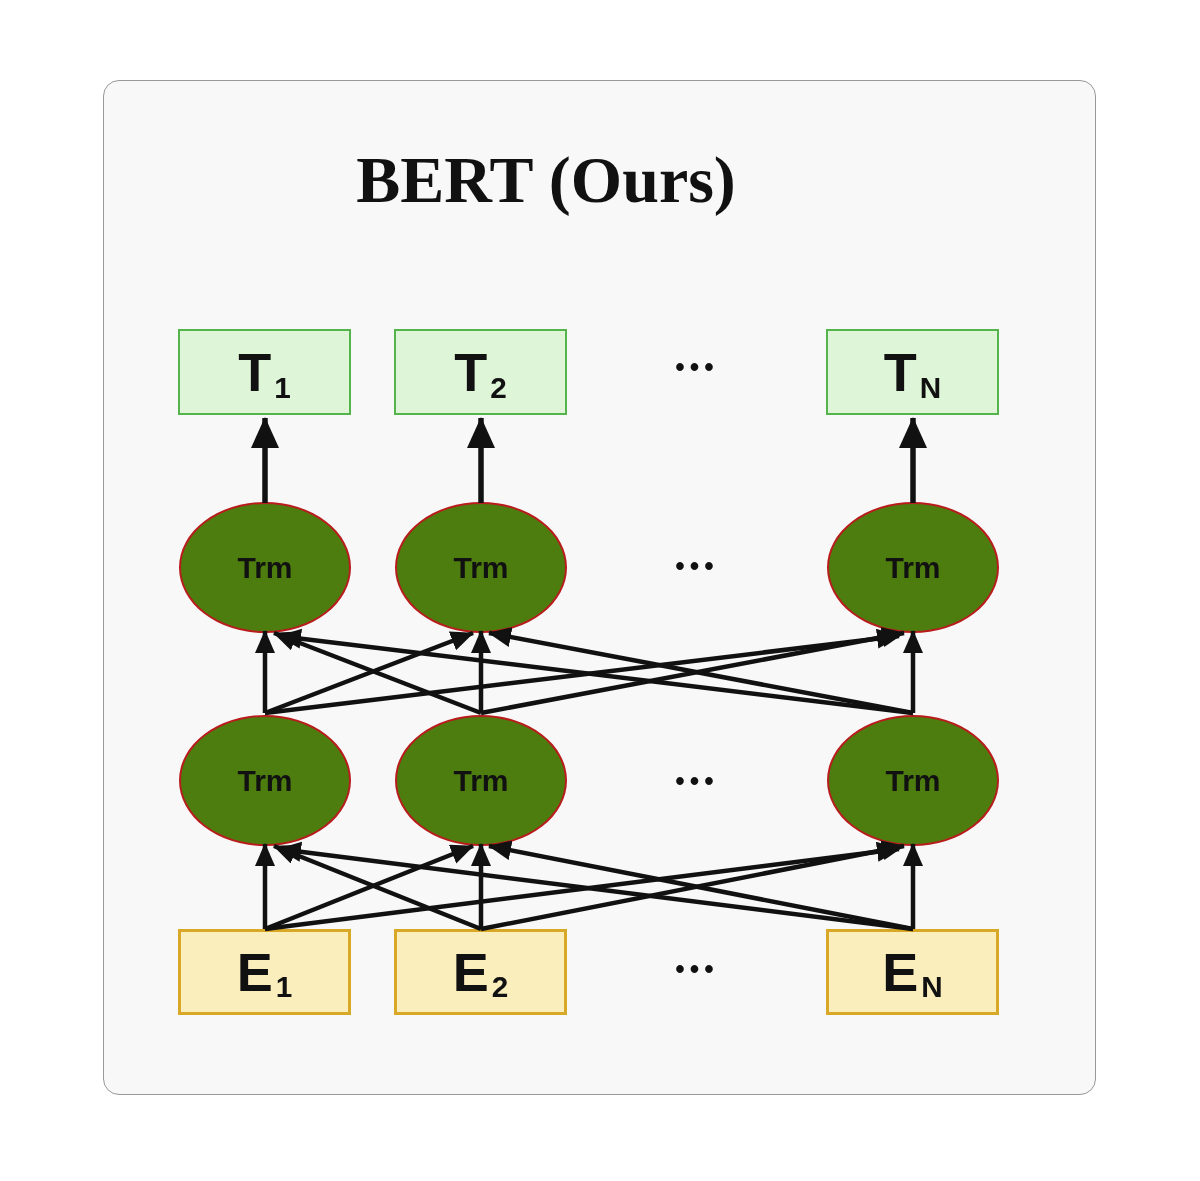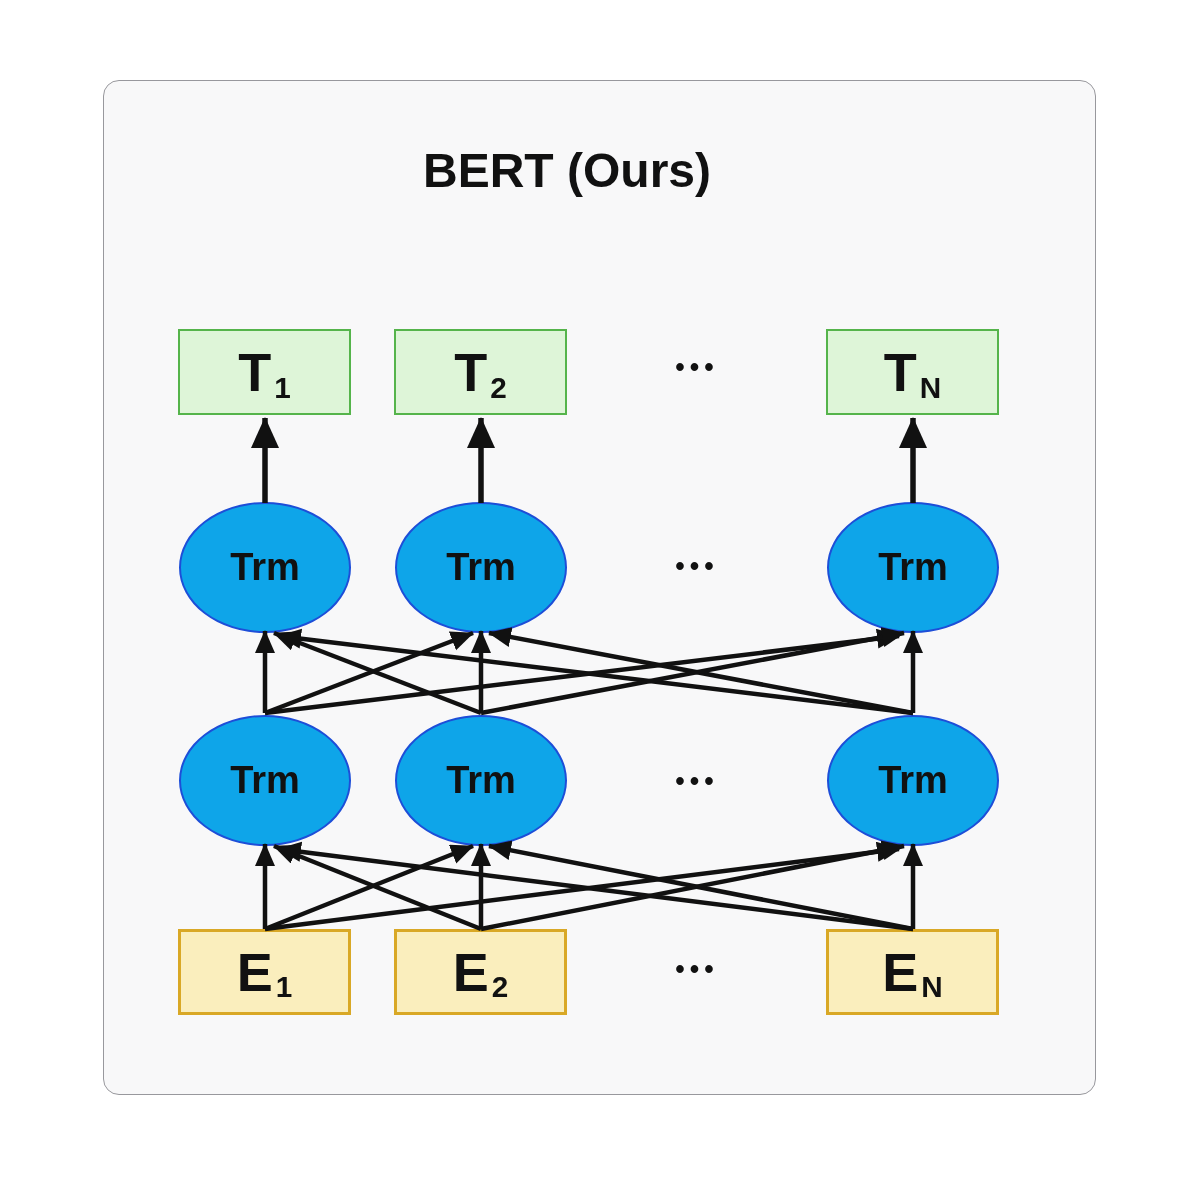--- a/index.html
+++ b/index.html
@@ -16,27 +16,28 @@
     position: absolute;
     left: 103px; top: 80px;
     width: 993px; height: 1015px;
     background: #f8f8f9;
     border: 1.5px solid #98989d;
     border-radius: 16px;
     box-sizing: border-box;
   }
   .title {
     position: absolute;
-    left: 567px; top: 147px;
+    left: 546px; top: 147px;
     transform: translateX(-50%);
-    font-size: 48px;
+    font-size: 66px;
     font-weight: 600;
     line-height: 1;
     white-space: nowrap;
     color: #111111;
+    font-family: Liberation Serif, serif;
   }
   .node {
     position: absolute;
     display: flex;
     align-items: center;
     justify-content: center;
     box-sizing: border-box;
   }
   .box {
     width: 173px; height: 86px;
@@ -54,23 +55,23 @@
     background: #def5d8;
     border: 2px solid #55b44b;
   }
   .yellow-box {
     background: #faeebd;
     border: 3px solid #d9a826;
   }
   .ellipse {
     width: 172px; height: 131px;
     border-radius: 50%;
-    background: #0ea5e9;
-    border: 2px solid #1d4ed8;
-    font-size: 38px;
+    background: #4d7c0f;
+    border: 2px solid #b91c1c;
+    font-size: 30px;
     font-weight: 600;
   }
   .dots {
     position: absolute;
     transform: translate(-50%, -50%);
     font-size: 27px;
     font-weight: bold;
     letter-spacing: 5px;
     color: #111111;
     white-space: nowrap;

